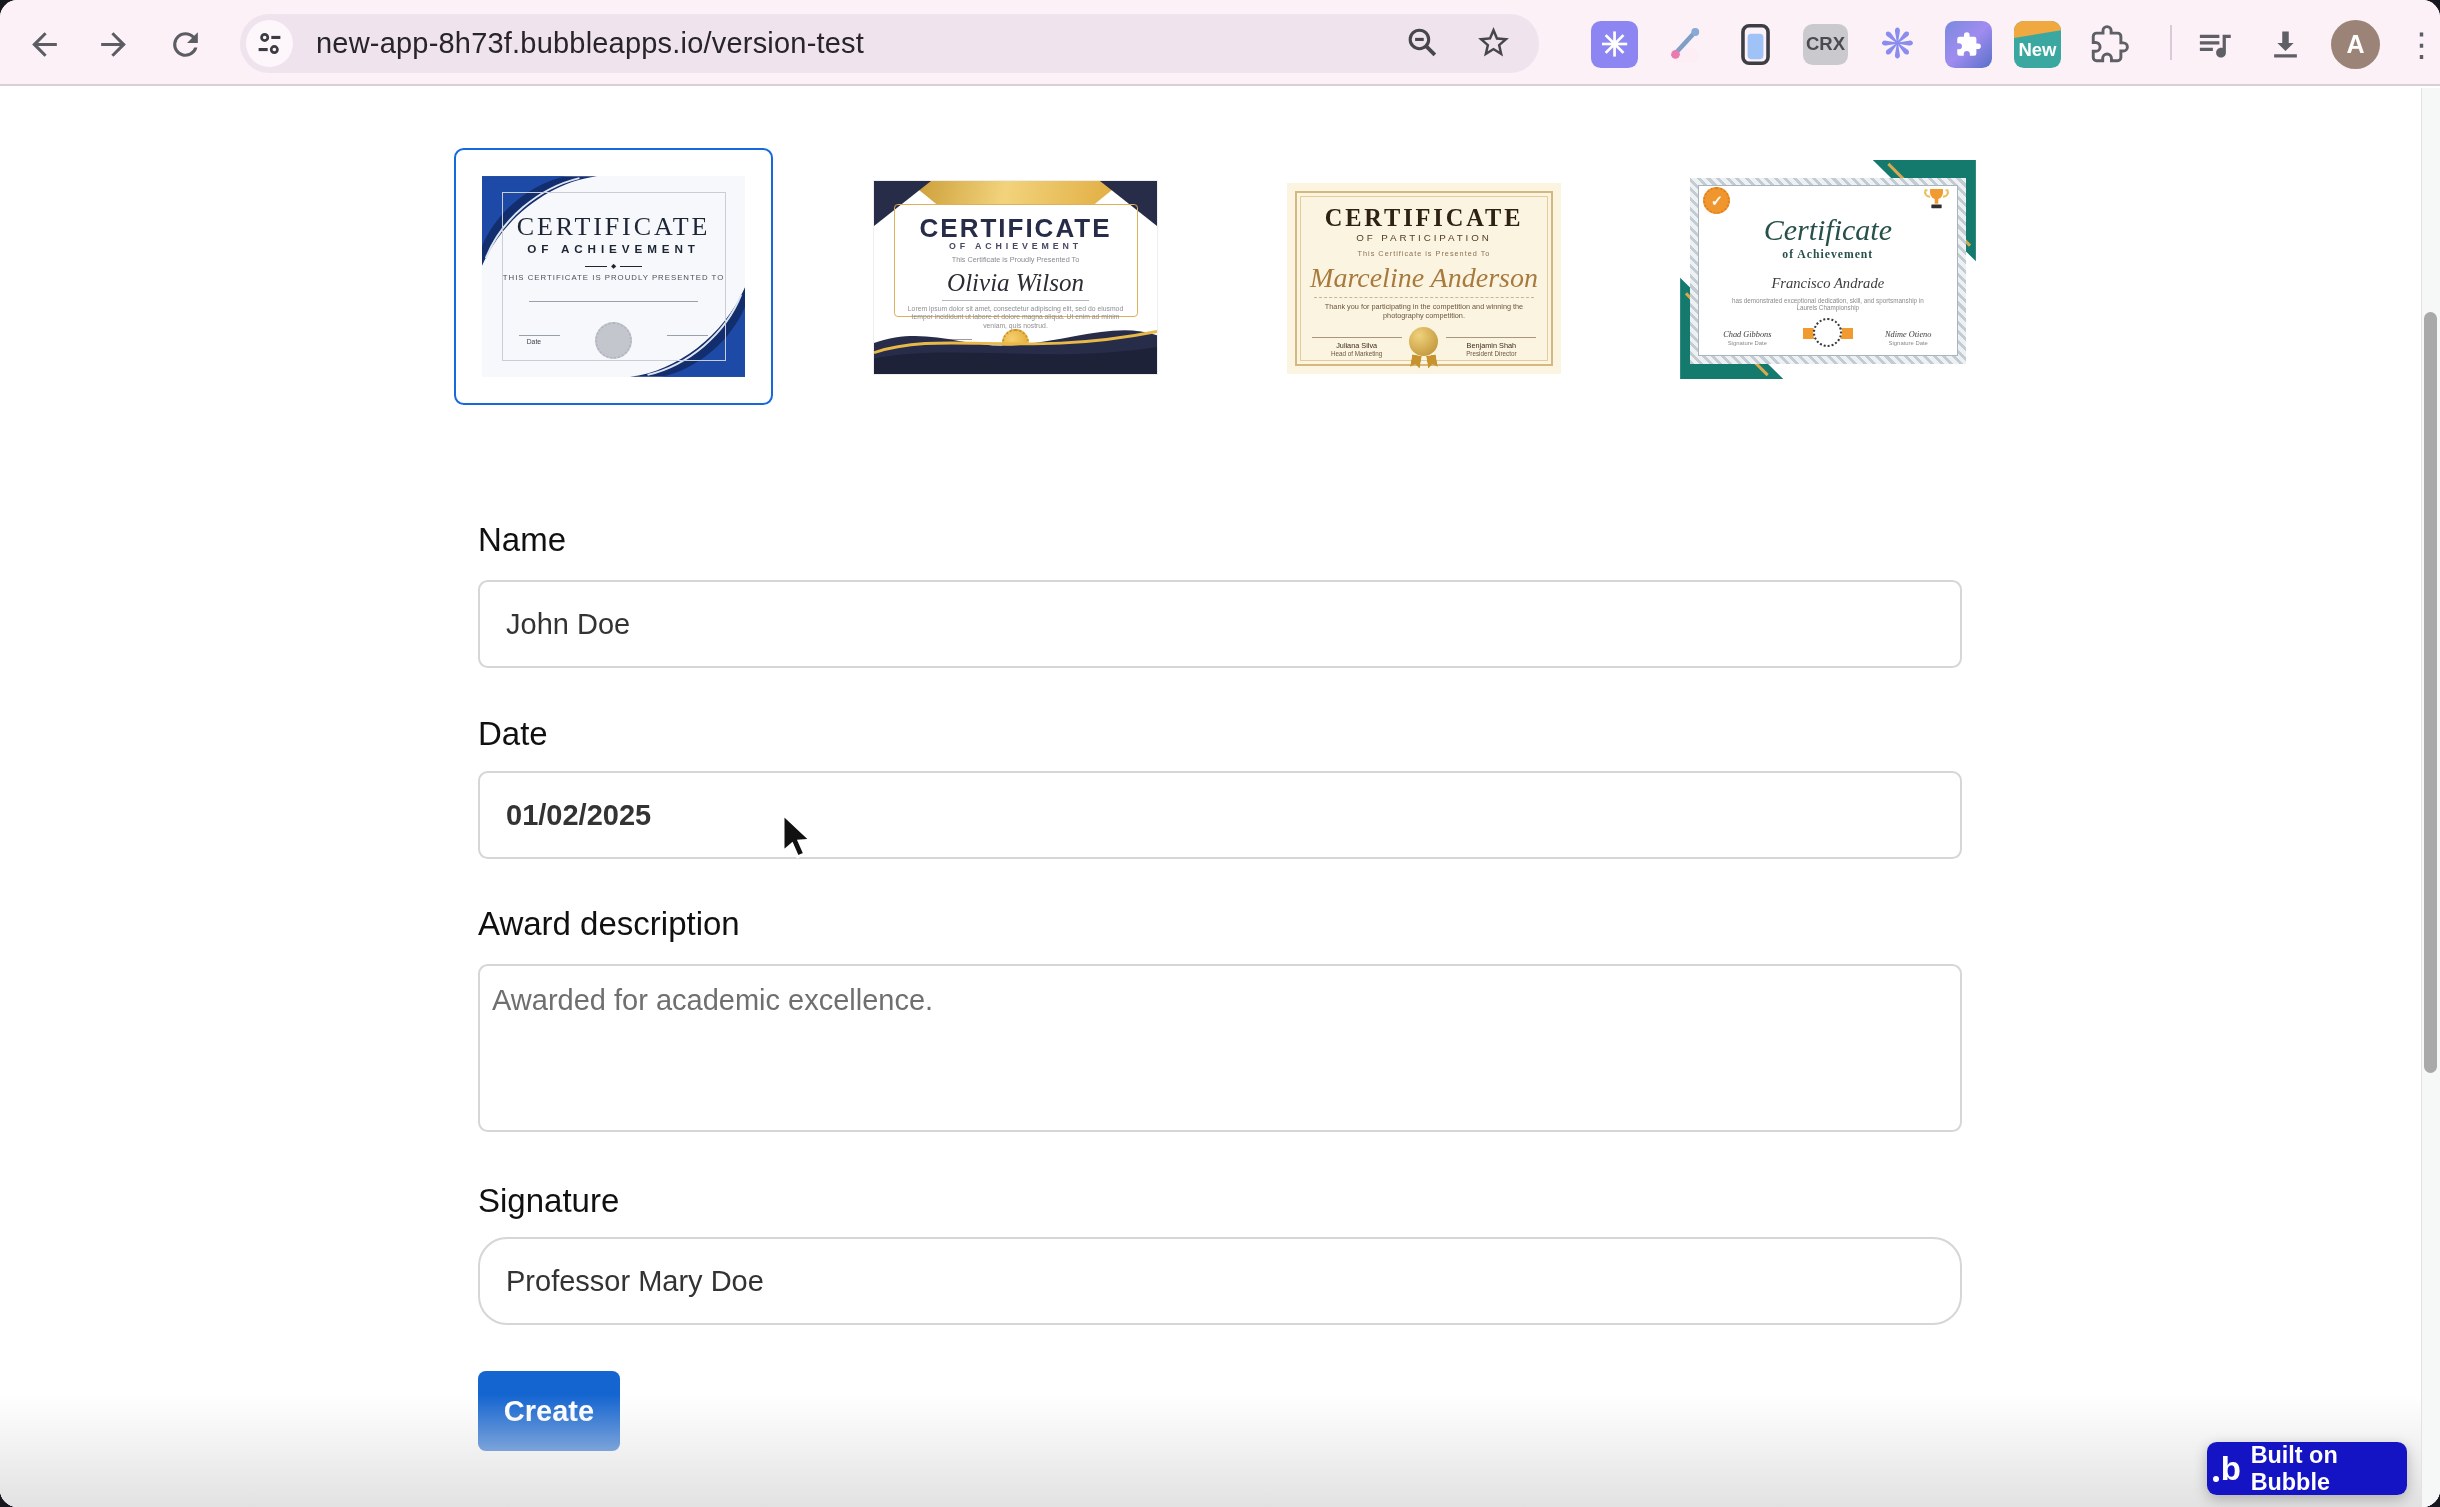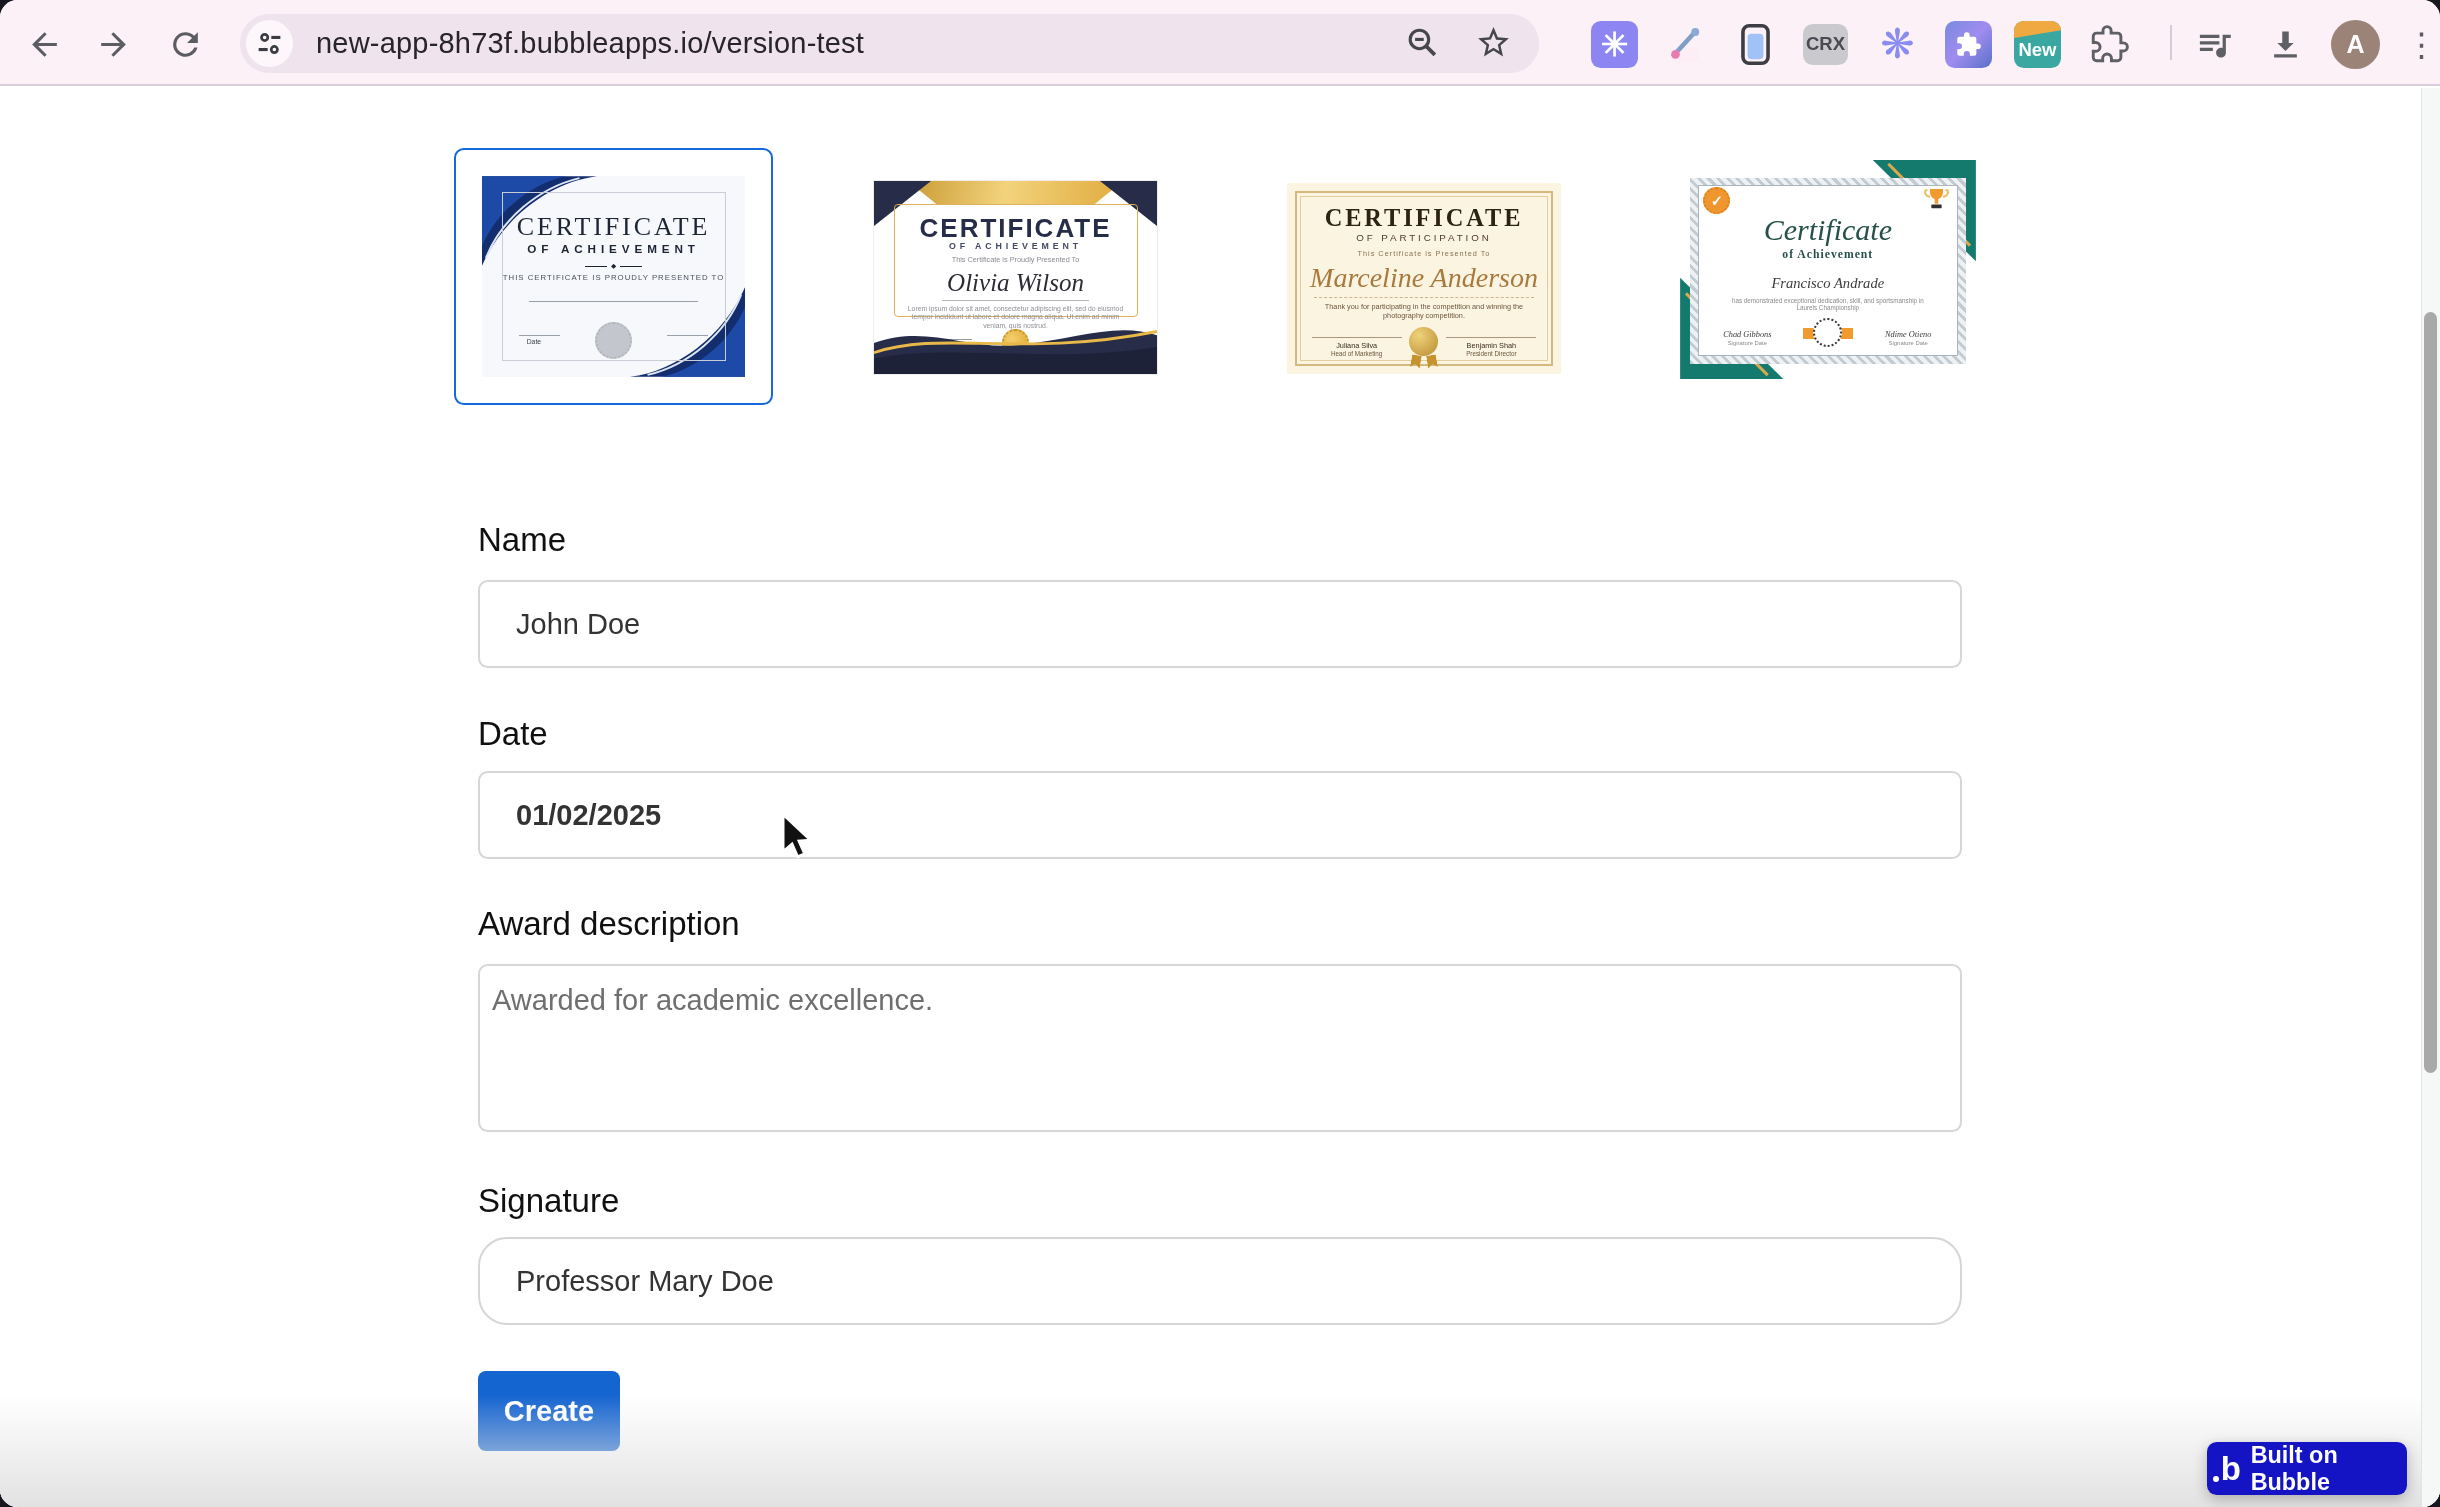--- a/index.html
+++ b/index.html
@@ -92,21 +92,21 @@
   .c4-name { top:96px; font-family:"Liberation Serif",serif; font-style:italic; font-size:14.6px; color:#3c3c3c; }
   .c4-body { top:119px; left:15%!important; right:15%!important; font-size:6.3px; color:#8a8a8a; }
   .c4-seal { position:absolute; top:140px; left:50%; margin-left:-14.6px; width:29px; height:29px; border-radius:50%; background:#fff; border:2.9px dotted #3a3a3a; }
   .c4-sealrib { position:absolute; top:150px; width:15.6px; height:11.7px; background:#f09a30; }
   .c4-sig { position:absolute; top:152px; width:82px; text-align:center; }
   .c4-sig .nm { font-family:"Liberation Serif",serif; font-style:italic; font-size:8.3px; color:#3a3a3a; }
   .c4-sig .rl { font-size:5.9px; color:#8a8a8a; }
 
   
   .flabel { position:absolute; left:478px; font-size:33px; font-weight:500; color:#101010; }
-  .finput { position:absolute; left:478px; width:1484px; height:88px; border:2px solid #d6d6d6; border-radius:9.8px; background:#fff; font-family:"Liberation Sans",sans-serif; font-size:29px; color:#333; padding:0 36px; outline:none; }
+  .finput { position:absolute; left:478px; width:1484px; height:88px; border:2px solid #d6d6d6; border-radius:9.8px; background:#fff; font-family:"Liberation Sans",sans-serif; font-size:29px; color:#333; padding:0 26px; outline:none; }
   .ftextarea { position:absolute; left:478px; width:1484px; height:168px; border:2px solid #d6d6d6; border-radius:9.8px; background:#fff; font-family:"Liberation Sans",sans-serif; font-size:29px; color:#333; padding:17.6px 21.5px; resize:none; outline:none; }
   .ftextarea::placeholder { color:#6f6f6f; opacity:1; }
   .create-btn { position:absolute; left:478px; top:1283px; width:142px; height:80px; background:#1565d1; color:#fff; border:none; border-radius:7.8px; font-family:"Liberation Sans",sans-serif; font-size:29px; font-weight:600; cursor:pointer; }
 
   
   .bubble-badge { position:absolute; left:2207px; top:1354px; width:200px; height:53px; background:#1414c4; border-radius:9.8px; display:flex; align-items:center; padding-left:13.7px; gap:9.8px; box-shadow:0 3.9px 13.7px rgba(0,0,0,0.25); }
   .bubble-b { position:relative; color:#fff; font-size:33px; font-weight:700; font-family:"Liberation Sans",sans-serif; line-height:1; }
   .bubble-b .dot { position:absolute; left:-7.8px; bottom:2.9px; width:5.9px; height:5.9px; border-radius:50%; background:#fff; }
   .bubble-label { color:#fff; font-size:23.4px; font-weight:700; }
 

